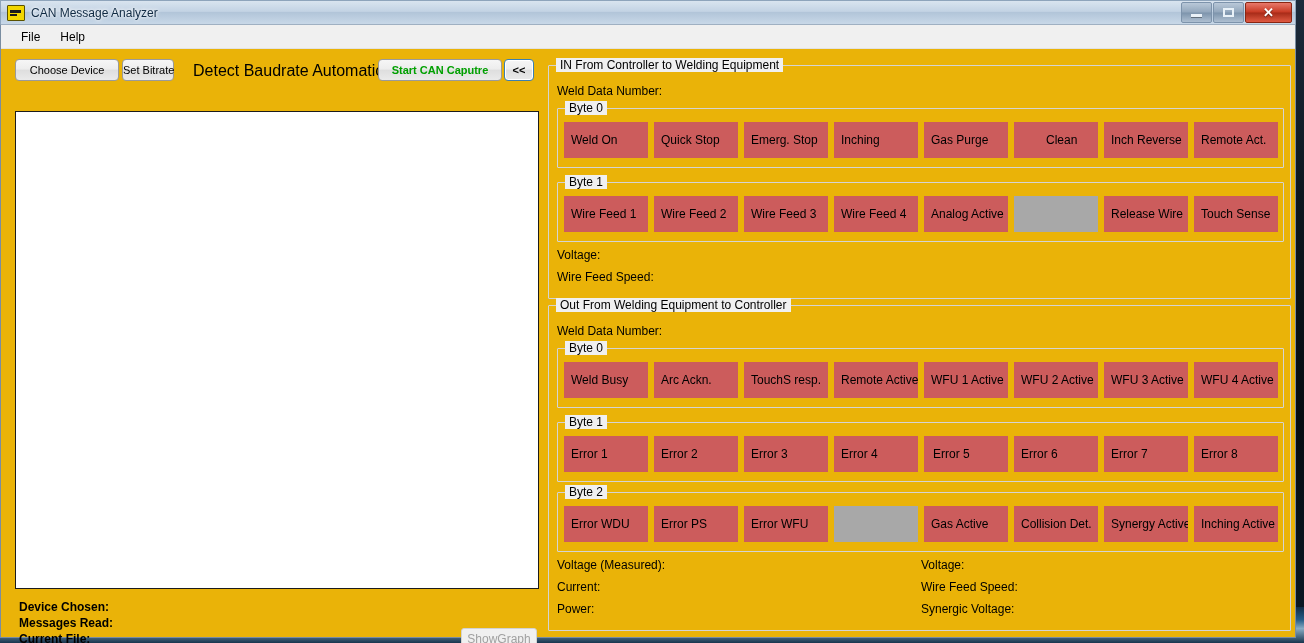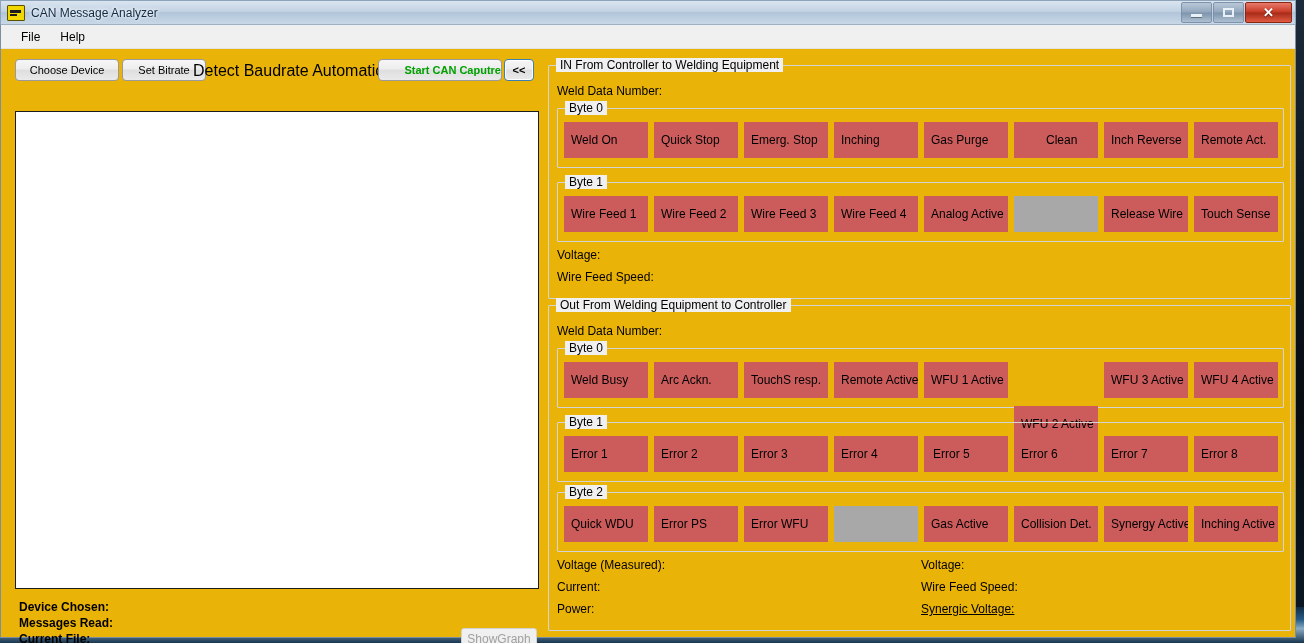--- a/index.html
+++ b/index.html
@@ -167,34 +167,33 @@
     background: linear-gradient(180deg, #f6f6f6 0%, #ededed 46%, #dedede 50%, #eaeaea 100%);
     border: 1px solid #9a9a9a;
     border-radius: 4px;
     text-align: center;
     line-height: 20px;
     height: 22px;
     cursor: default;
     white-space: nowrap;
   }
   #choose-device { left: 14px; top: 0; width: 104px; }
-  #set-bitrate  { left: 121px; top: 0; width: 84px; }
+  #set-bitrate  { left: 121px; top: 0; width: 52px; }
   .plain-label {
     position: absolute;
     font-size: 16px;
     color: #000;
     white-space: nowrap;
     text-align: center;
   }
   #detect-baud { left: 192px; top: 3px; }
   #start-capture {
     left: 377px; top: 0; width: 124px;
     color: #00a000;
     font-weight: bold;
-    text-align: right;
   }
   #collapse-btn {
     left: 503px; top: 0; width: 30px;
     border: 1px solid #3c7fb1;
     box-shadow: inset 0 0 0 1px #ffffff;
     font-weight: bold;
   }
   .listbox {
     position: absolute;
     left: 14px; top: 62px;
@@ -375,21 +374,21 @@
         <div class="section-label" style="left:8px; top:18px;">Weld Data Number:</div>
 
         <div class="groupbox" style="left:8px; top:42px; width:727px; height:60px;">
           <span class="gb-label">Byte 0</span>
           <div class="cellrow">
               <div class="cell" style="left: 6px; top: 13px;">Weld Busy</div>
               <div class="cell" style="left: 96px; top: 13px;">Arc Ackn.</div>
               <div class="cell" style="left: 186px; top: 13px;">TouchS resp.</div>
               <div class="cell" style="left: 276px; top: 13px;">Remote Active</div>
               <div class="cell" style="left: 366px; top: 13px;">WFU 1 Active</div>
-              <div class="cell" style="left: 456px; top: 13px; margin-top: 44px;">WFU 2 Active</div>
+              <div class="cell" style="left: 456px; top: 13px;">WFU 2 Active</div>
               <div class="cell" style="left: 546px; top: 13px;">WFU 3 Active</div>
               <div class="cell" style="left: 636px; top: 13px;">WFU 4 Active</div>
             </div>
         </div>
 
         <div class="groupbox" style="left:8px; top:116px; width:727px; height:60px;">
           <span class="gb-label">Byte 1</span>
           <div class="cellrow">
               <div class="cell" style="left: 6px; top: 13px;">Error 1</div>
               <div class="cell" style="left: 96px; top: 13px;">Error 2</div>
@@ -398,35 +397,35 @@
               <div class="cell" style="left: 366px; top: 13px; padding-left: 9px;">Error 5</div>
               <div class="cell" style="left: 456px; top: 13px;">Error 6</div>
               <div class="cell" style="left: 546px; top: 13px;">Error 7</div>
               <div class="cell" style="left: 636px; top: 13px;">Error 8</div>
             </div>
         </div>
 
         <div class="groupbox" style="left:8px; top:186px; width:727px; height:60px;">
           <span class="gb-label">Byte 2</span>
           <div class="cellrow">
-              <div class="cell" style="left: 6px; top: 13px;">Quick WDU</div>
+              <div class="cell" style="left: 6px; top: 13px;">Error WDU</div>
               <div class="cell" style="left: 96px; top: 13px;">Error PS</div>
               <div class="cell" style="left: 186px; top: 13px;">Error WFU</div>
               <div class="cell off" style="left: 276px; top: 13px;"></div>
               <div class="cell" style="left: 366px; top: 13px;">Gas Active</div>
               <div class="cell" style="left: 456px; top: 13px;">Collision Det.</div>
               <div class="cell" style="left: 546px; top: 13px;">Synergy Active</div>
               <div class="cell" style="left: 636px; top: 13px;">Inching Active</div>
             </div>
         </div>
 
         <div class="section-label" style="left:8px; top:252px;">Voltage (Measured):</div>
         <div class="section-label" style="left:8px; top:274px;">Current:</div>
         <div class="section-label" style="left:8px; top:296px;">Power:</div>
 
         <div class="section-label" style="left:372px; top:252px;">Voltage:</div>
         <div class="section-label" style="left:372px; top:274px;">Wire Feed Speed:</div>
-        <div class="section-label" style="left:372px; top:296px;text-decoration:underline;">Synergic Voltage:</div>
+        <div class="section-label" style="left:372px; top:296px;">Synergic Voltage:</div>
       </div>
 
     </div>
   </div>
 </div>
 
 </body></html>

